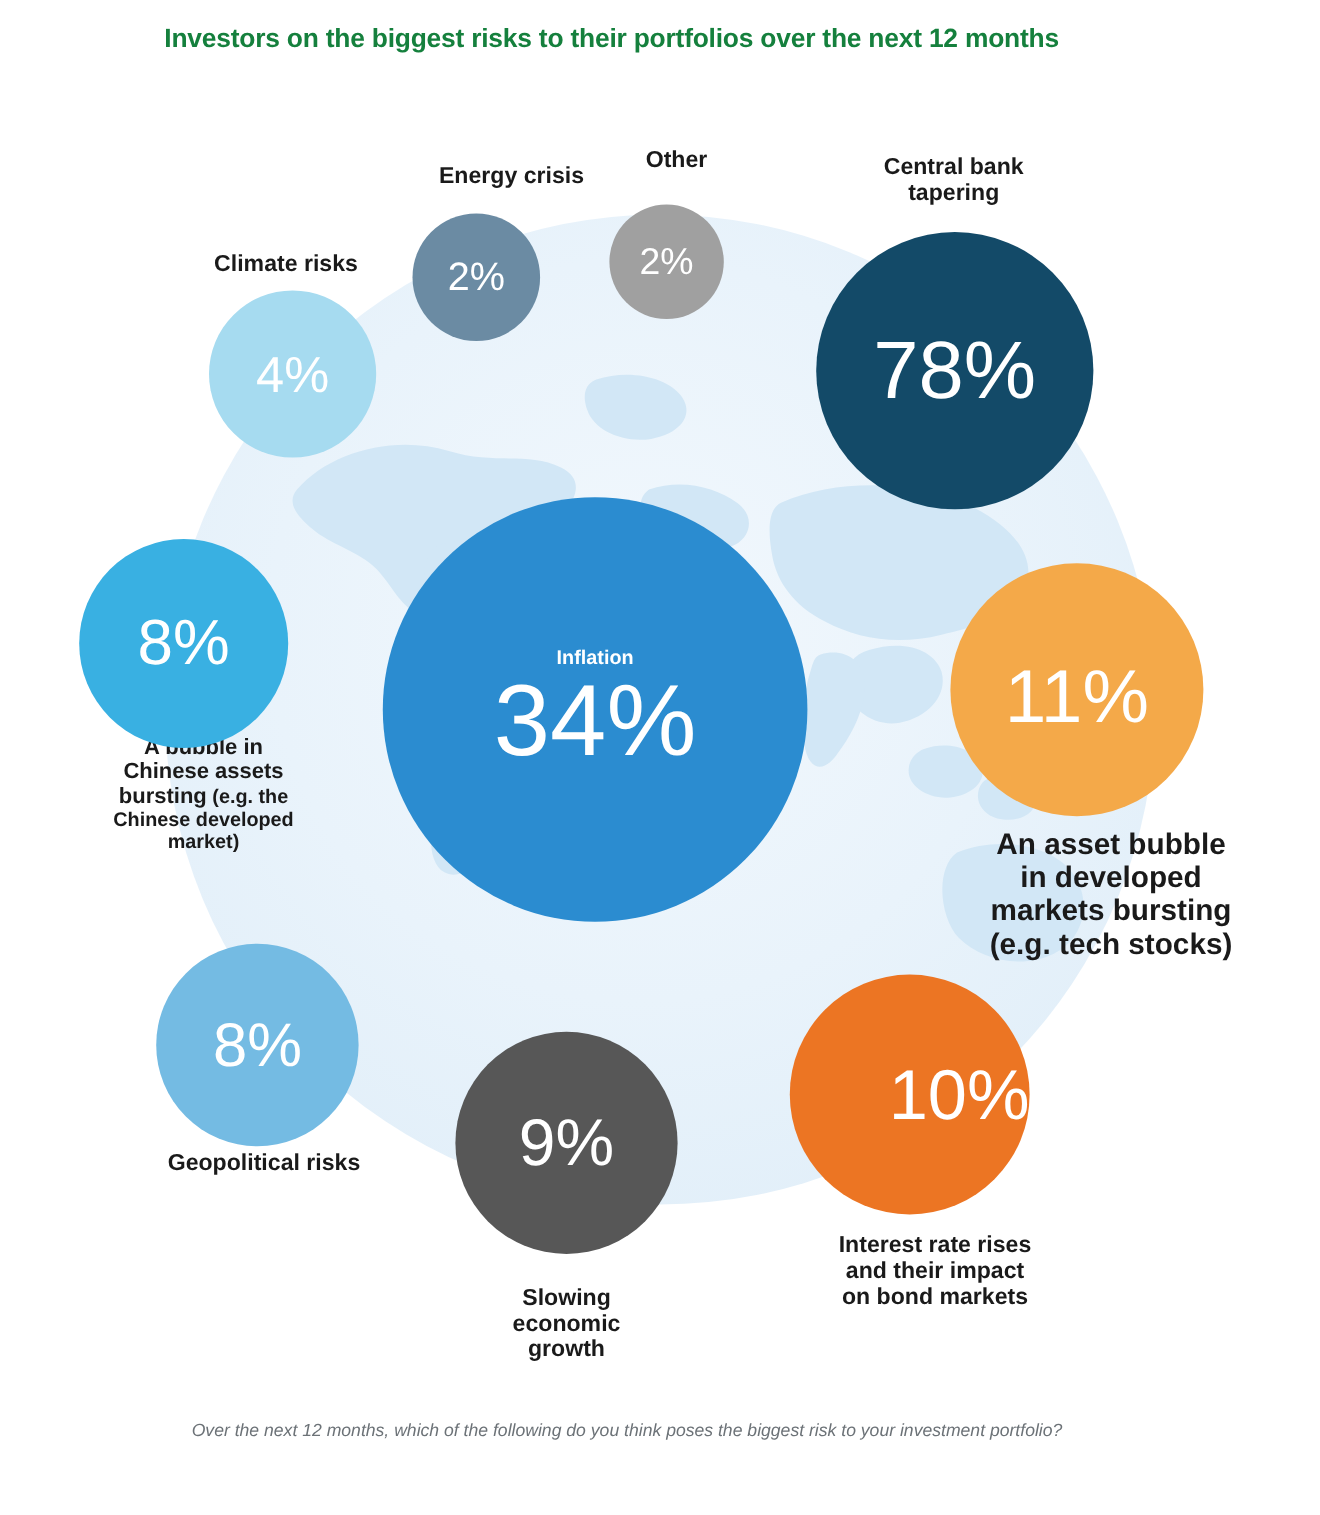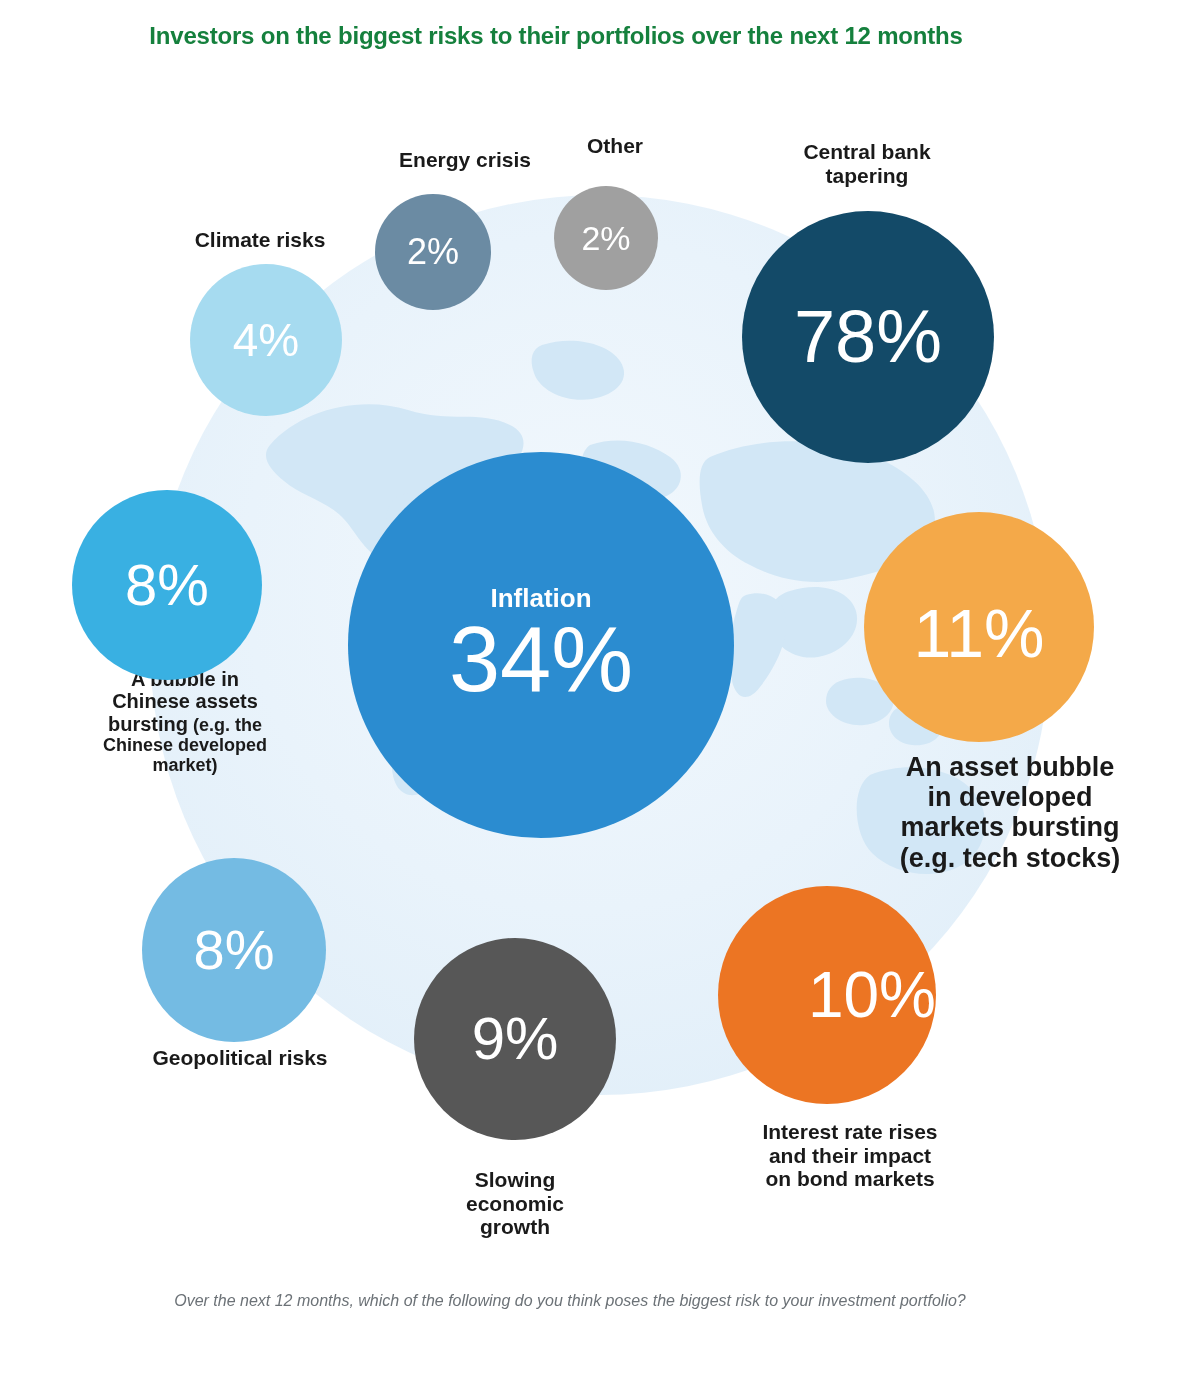--- a/index.html
+++ b/index.html
@@ -56,21 +56,21 @@
     justify-content: center;
     color: #ffffff;
     box-sizing: border-box;
   }
   .bubble .pct {
     font-weight: 400;
     line-height: 1;
     white-space: nowrap;
   }
   .bubble .inner-label {
-    font-size: 26px;
+    font-size: 18px;
     font-weight: bold;
     line-height: 1;
     margin-bottom: 2px;
   }
 
   
   .label {
     position: absolute;
     font-size: 21px;
     font-weight: bold;

